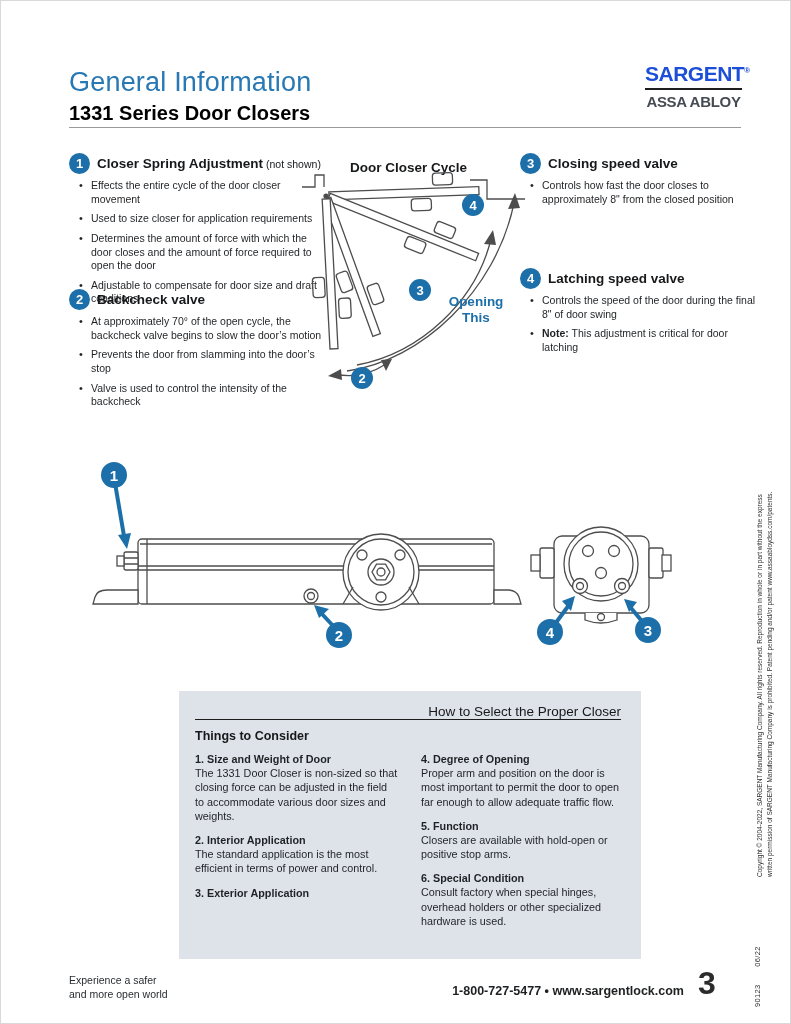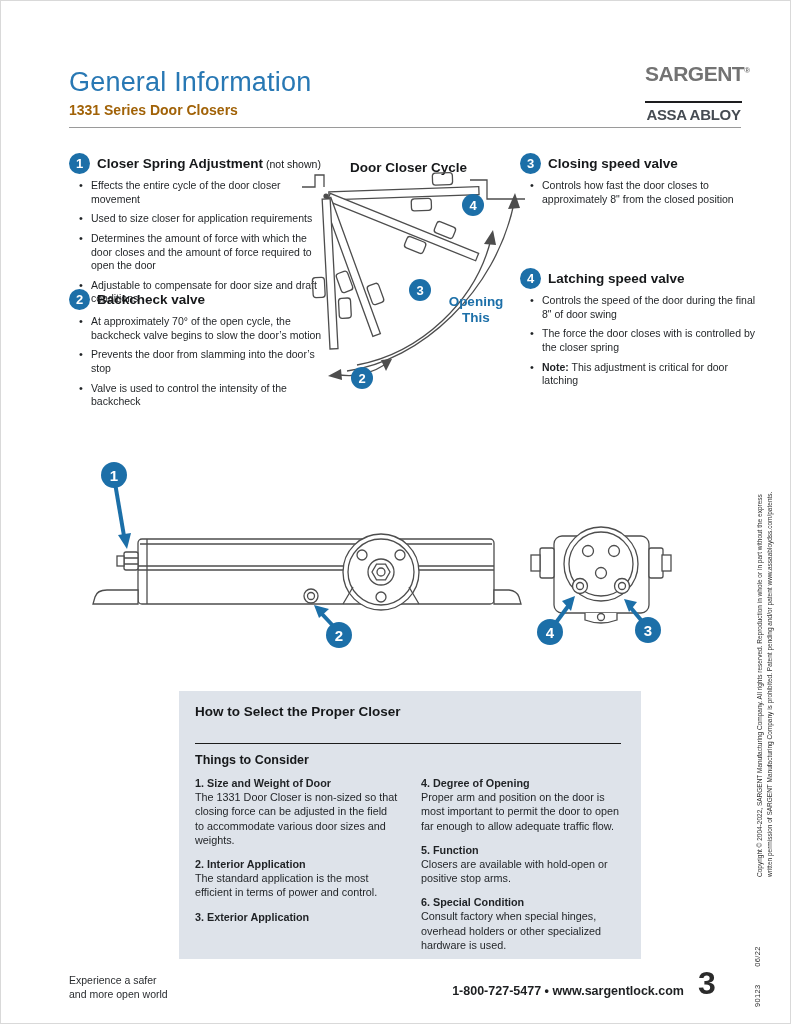--- a/index.html
+++ b/index.html
@@ -1,22 +1,22 @@
 <!DOCTYPE html>
 <html style="--accent: #1C6FA8; --heading: #2878B4; --box_bg: #DEE3EA;"><head>
 <meta charset="utf-8">
 <style>
   html,body{margin:0;padding:0;background:#fff;font-family:"Liberation Sans",sans-serif;}
   .page{position:relative;width:791px;height:1024px;background:#fff;border:1px solid #d9d9d9;box-sizing:border-box;overflow:hidden;}
   .abs{position:absolute;}
   
   .h-title{font-size:27px;color:var(--heading,#2878b4);letter-spacing:.2px;}
-  .h-sub{font-size:14px;font-weight:bold;color:#a16207;}
+  .h-sub{font-size:20px;font-weight:bold;color:#000000;}
   .logo{width:97px;text-align:center;}
-  .logo-sargent{font-size:21px;font-weight:800;color:#737373;letter-spacing:-.5px;border-bottom:2px solid #1d1d1f;padding-bottom:16px;line-height:1.05;}
+  .logo-sargent{font-size:21px;font-weight:800;color:#1d4ed8;letter-spacing:-.5px;border-bottom:2px solid #1d1d1f;padding-bottom:3px;line-height:1.05;}
   .logo-reg{font-size:8px;vertical-align:super;font-weight:bold;}
   .logo-assa{font-size:15px;font-weight:800;color:#454b52;letter-spacing:-.3px;margin-top:3px;}
   .h-rule{height:0;border-top:1px solid #9a9a9a;}
   
   .sec-head{display:flex;align-items:center;gap:7px;margin-bottom:5px;}
   .num{width:21px;height:21px;border-radius:50%;background:var(--accent,#1c6fa8);color:#fff;font-weight:bold;font-size:13px;display:flex;align-items:center;justify-content:center;flex:0 0 auto;}
   .sec-title{font-size:13.5px;font-weight:bold;color:#16181a;white-space:nowrap;}
   .sec-suffix{font-weight:normal;font-size:10.5px;color:#16181a;margin-left:3px;}
   ul.bul{list-style:none;margin:0;padding:0 0 0 9px;}
   ul.bul li{position:relative;padding-left:13px;margin-bottom:6px;font-size:10.5px;line-height:1.3;color:#1f2225;}
@@ -26,21 +26,21 @@
   .badge{border-radius:50%;background:var(--accent,#1c6fa8);color:#fff;font-weight:bold;display:flex;align-items:center;justify-content:center;}
   .badge.sm{width:22px;height:22px;font-size:13px;}
   .badge.lg{width:26px;height:26px;font-size:15px;}
   .cycle-label{color:var(--accent,#1c6fa8);font-weight:bold;font-size:13.5px;text-align:center;line-height:1.15;}
   svg .ln{stroke:#4d4d4d;stroke-width:1.3;fill:none;}
   svg .lnf{stroke:#4d4d4d;stroke-width:1.3;fill:#fff;}
   svg .arrow{stroke:var(--accent,#1c6fa8);stroke-width:4;fill:none;}
   svg .ahead{fill:var(--accent,#1c6fa8);stroke:none;}
   
   .selbox{background:var(--box_bg,#dee3ea);box-sizing:border-box;padding:13px 16px 10px 16px;}
-  .selbox-title{font-size:13.5px;font-weight:bold;color:#16181a;border-bottom:1.5px solid #1c1c1c;padding-bottom:24px;margin-right:4px;}
+  .selbox-title{font-size:13.5px;font-weight:normal;color:#16181a;border-bottom:1.5px solid #1c1c1c;padding-bottom:0;margin-right:4px;text-align:right;}
   .selbox-sub{font-size:12.5px;font-weight:bold;color:#16181a;margin-top:9px;margin-bottom:10px;}
   .selbox-cols{display:grid;grid-template-columns:1fr 1fr;column-gap:22px;}
   .selbox h4{font-size:10.8px;font-weight:bold;color:#1f2225;margin:0 0 1px 0;}
   .selbox p{font-size:10.8px;color:#1f2225;line-height:1.32;margin:0 0 11px 0;}
   
   .tagline{font-size:10.5px;color:#2a2d30;line-height:1.35;}
   .phoneline{font-size:12.5px;font-weight:bold;color:#1d1f21;white-space:nowrap;}
   .pagenum{font-size:32px;font-weight:bold;color:#2b2b2b;}
   
   .vert{transform:rotate(-90deg);transform-origin:left top;white-space:nowrap;}
@@ -96,21 +96,20 @@
     </ul>
   </div>
 
   <div class="abs" style="left:519px;top:267px;width:236px;">
     <div class="sec-head">
       <div class="num">4</div>
       <div class="sec-title">Latching speed valve</div>
     </div>
     <ul class="bul">
       <li><span>Controls the speed of the door during the final 8" of door swing</span></li>
-      <li><span>The force the door closes with is controlled by the closer spring</span></li>
       <li><b>Note:</b><span> This adjustment is critical for door latching</span></li>
     </ul>
   </div>
 
   <div class="abs diag-title" style="left:330px;top:159px;width:155px;">Door Closer Cycle</div>
   <svg class="abs" style="left:298px;top:170px;" width="228" height="235" viewBox="0 0 228 235">
 
     <path class="ln" d="M3,16 L16,16 L16,4 L25,4 L25,16"></path>
 
     <path class="ln" d="M226,28 L188,28 L188,9 L171,9"></path>

